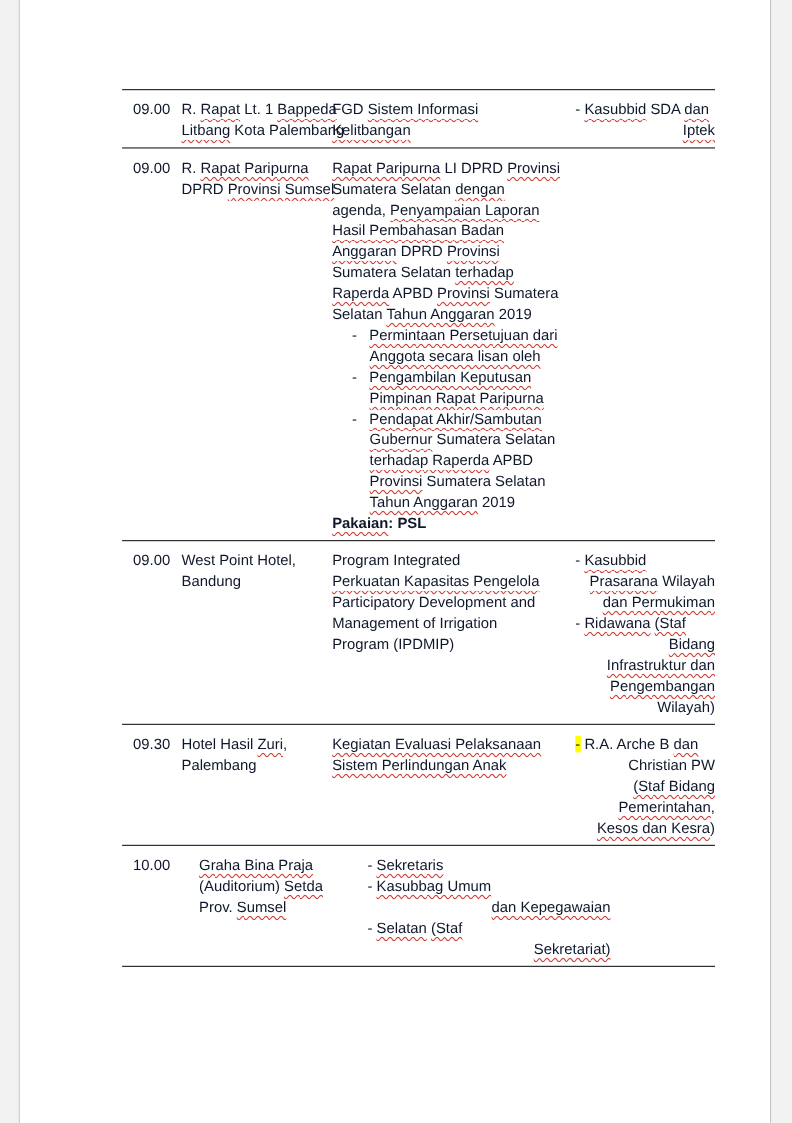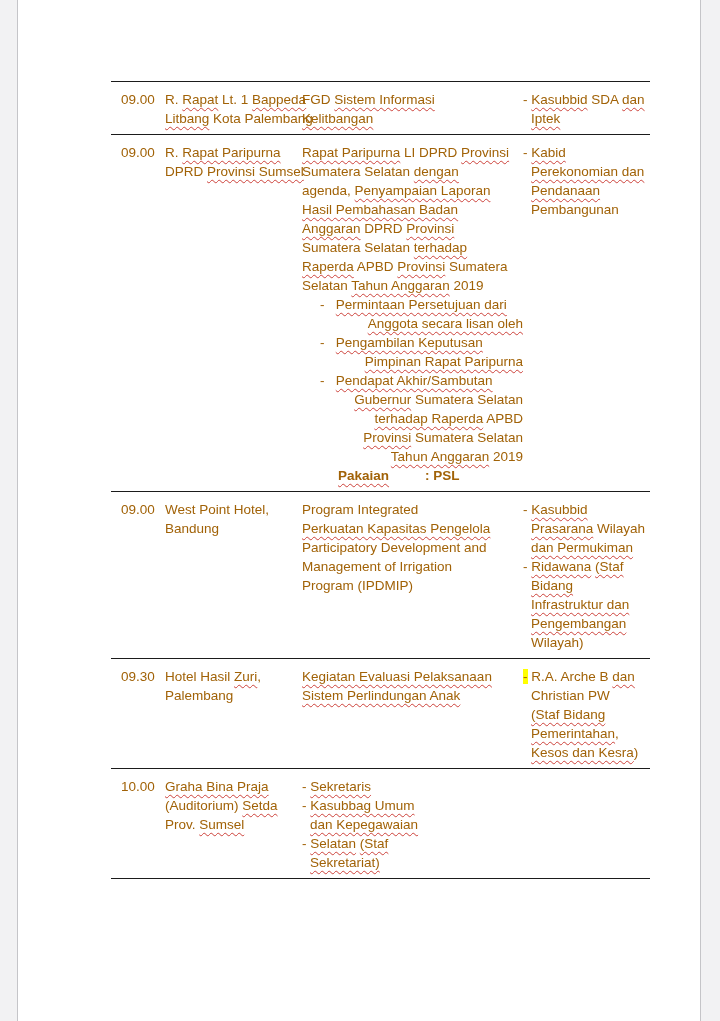--- a/index.html
+++ b/index.html
@@ -11,43 +11,43 @@
   }
   .paper{
     position:absolute;left:17px;top:0;width:684px;height:1021px;
     background:#ffffff;
     border-left:1px solid #c5c5c8;
     border-right:1px solid #c5c5c8;
     box-sizing:border-box;
   }
   .table{
     position:absolute;left:93px;top:81px;width:539px;
-    color:#a16207;font-size:13.5px;line-height:19px;
+    color:#0f172a;font-size:13.5px;line-height:19px;
   }
   .row{
     display:grid;
     grid-template-columns:54px 137px 221px 127px;
     border-top:1.5px solid #1b1b1b;
     padding:8px 0 6px 0;
   }
-  .row:last-child{border-bottom:1.5px solid #1b1b1b;}
+  .row:last-child{border-bottom:1.5px solid #1b1b1b;gap:16px;}
   .cell{min-width:0;}
   .cell.time{padding-left:10px;}
   .ln{white-space:pre;}
-  .i1{padding-left:8px;}
+  .i1{padding-left:8px;text-align:right;}
   .b0{padding-left:18px;}
-  .b1{padding-left:34px;text-align:right;}
+  .b1{padding-left:34px;}
   .sq{
     text-decoration-line:underline;
     text-decoration-style:wavy;
     text-decoration-color:#cd423b;
     text-decoration-thickness:1px;
     text-underline-offset:3px;
   }
-  .bold{font-weight:bold;margin-left:36px;}
+  .bold{font-weight:bold;}
   .hl{background:#ffff00;}
 </style>
 </head>
 <body>
 
 <div class="paper">
   <div class="table">
 
     <div class="row">
       <div class="cell time ln">09.00</div>
@@ -83,26 +83,20 @@
           <div class="ln b0"><span>-   </span><span class="sq">Permintaan Persetujuan dari</span></div>
           <div class="ln b1"><span class="sq">Anggota secara lisan oleh</span></div>
           <div class="ln b0"><span>-   </span><span class="sq">Pengambilan Keputusan</span></div>
           <div class="ln b1"><span class="sq">Pimpinan Rapat Paripurna</span></div>
           <div class="ln b0"><span>-   </span><span class="sq">Pendapat Akhir/Sambutan</span></div>
           <div class="ln b1"><span class="sq">Gubernur</span><span> Sumatera Selatan</span></div>
           <div class="ln b1"><span class="sq">terhadap Raperda</span><span> APBD</span></div>
           <div class="ln b1"><span class="sq">Provinsi</span><span> Sumatera Selatan</span></div>
           <div class="ln b1"><span class="sq">Tahun Anggaran</span><span> 2019</span></div>
           <div class="ln"><span class="sq bold">Pakaian</span><span class="bold">: PSL</span></div>
-        </div>
-      <div class="cell">
-          <div class="ln"><span>- </span><span class="sq">Kabid</span></div>
-          <div class="ln i1"><span class="sq">Perekonomian dan</span></div>
-          <div class="ln i1"><span class="sq">Pendanaan</span></div>
-          <div class="ln i1"><span>Pembangunan</span></div>
         </div>
     </div>
 
     <div class="row">
       <div class="cell time ln">09.00</div>
       <div class="cell">
           <div class="ln"><span>West Point Hotel,</span></div>
           <div class="ln"><span>Bandung</span></div>
         </div>
       <div class="cell">

